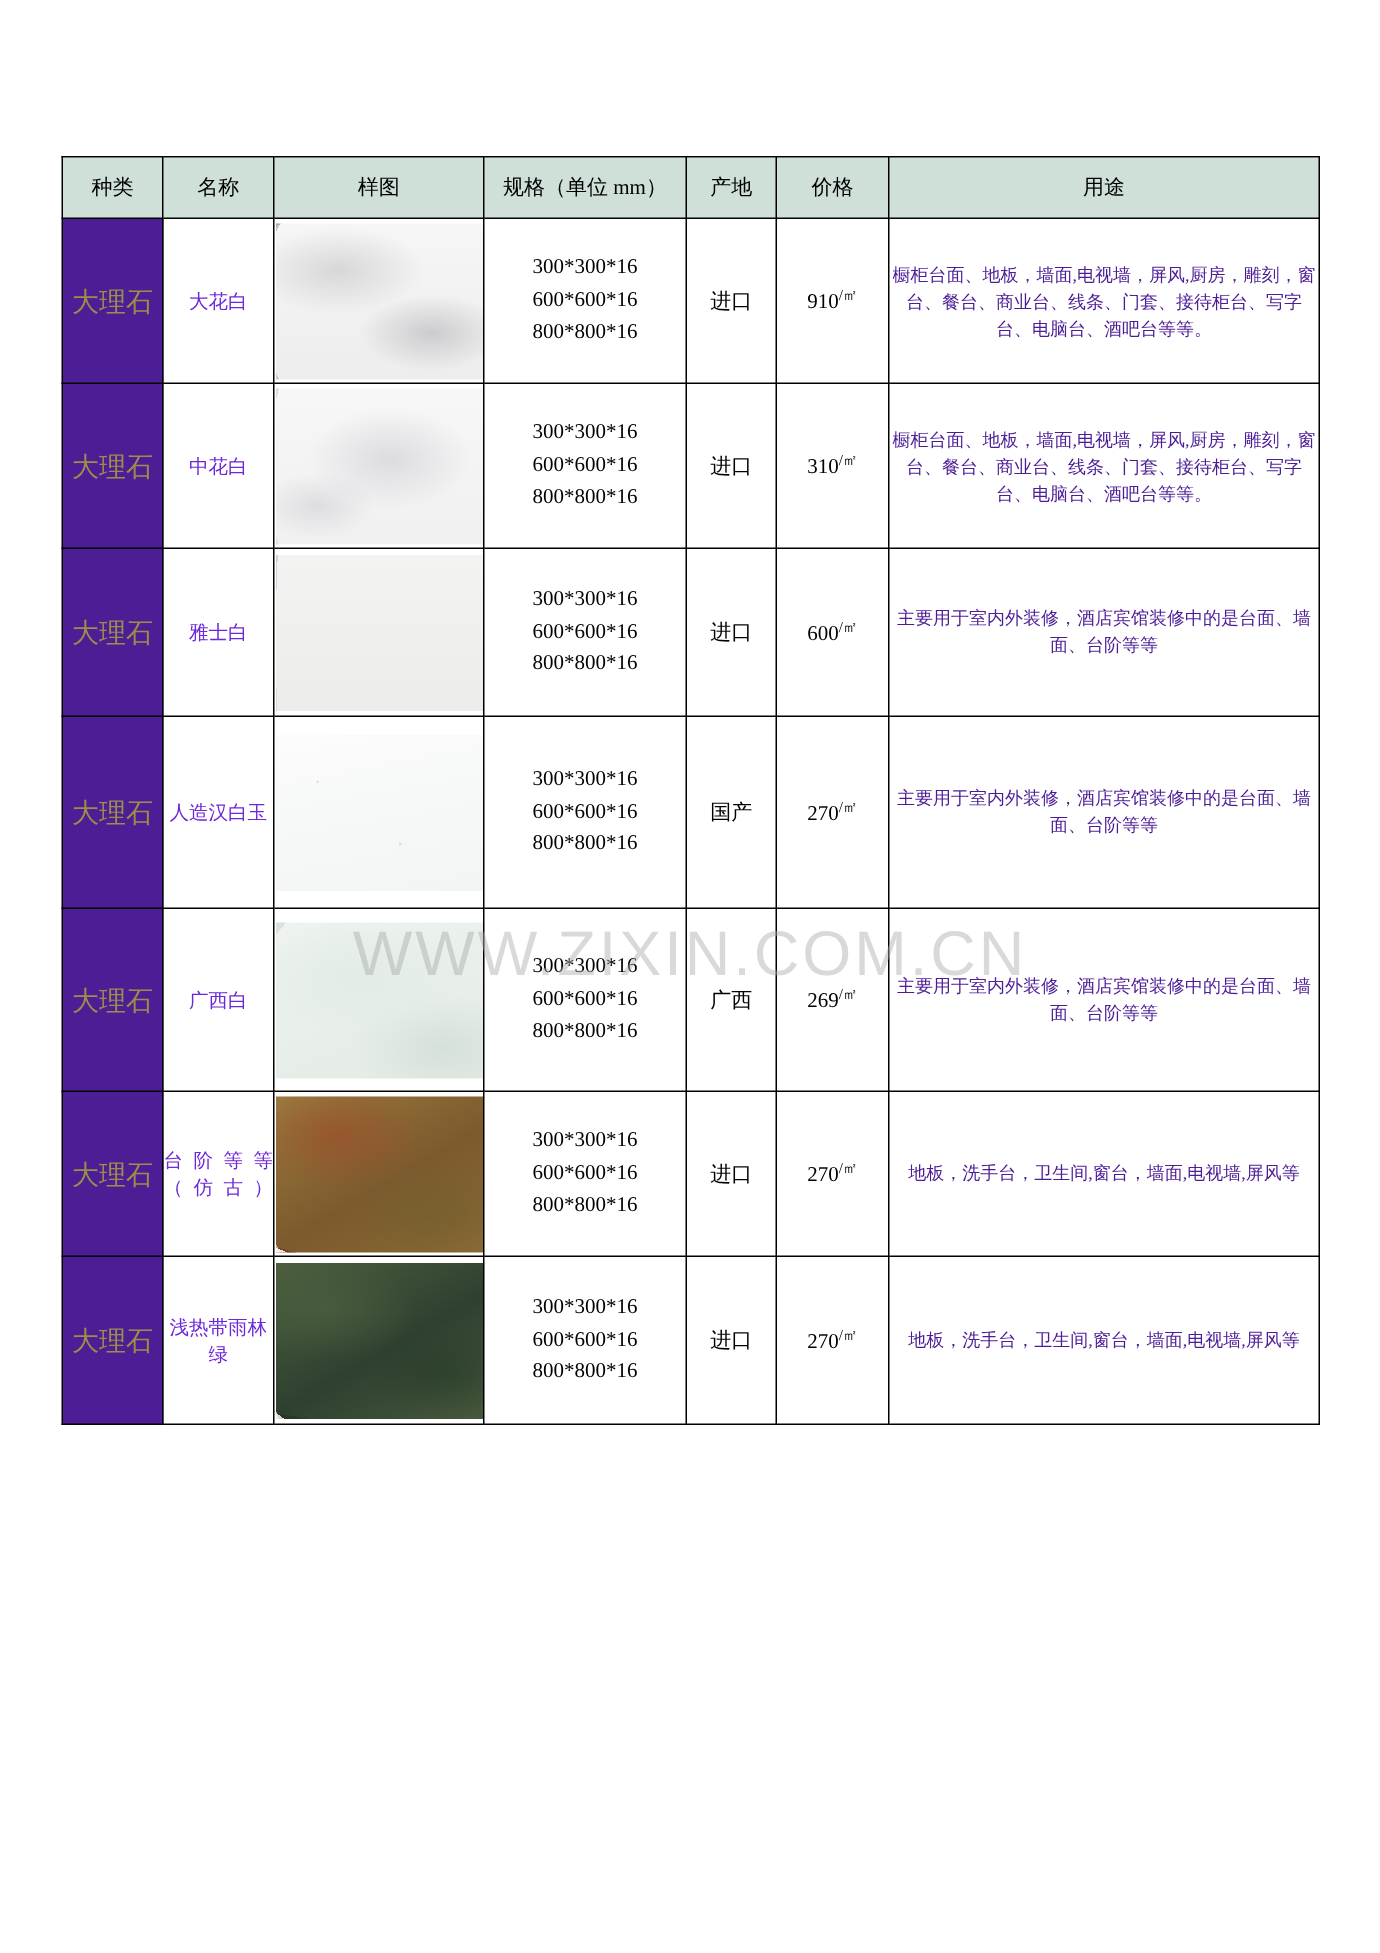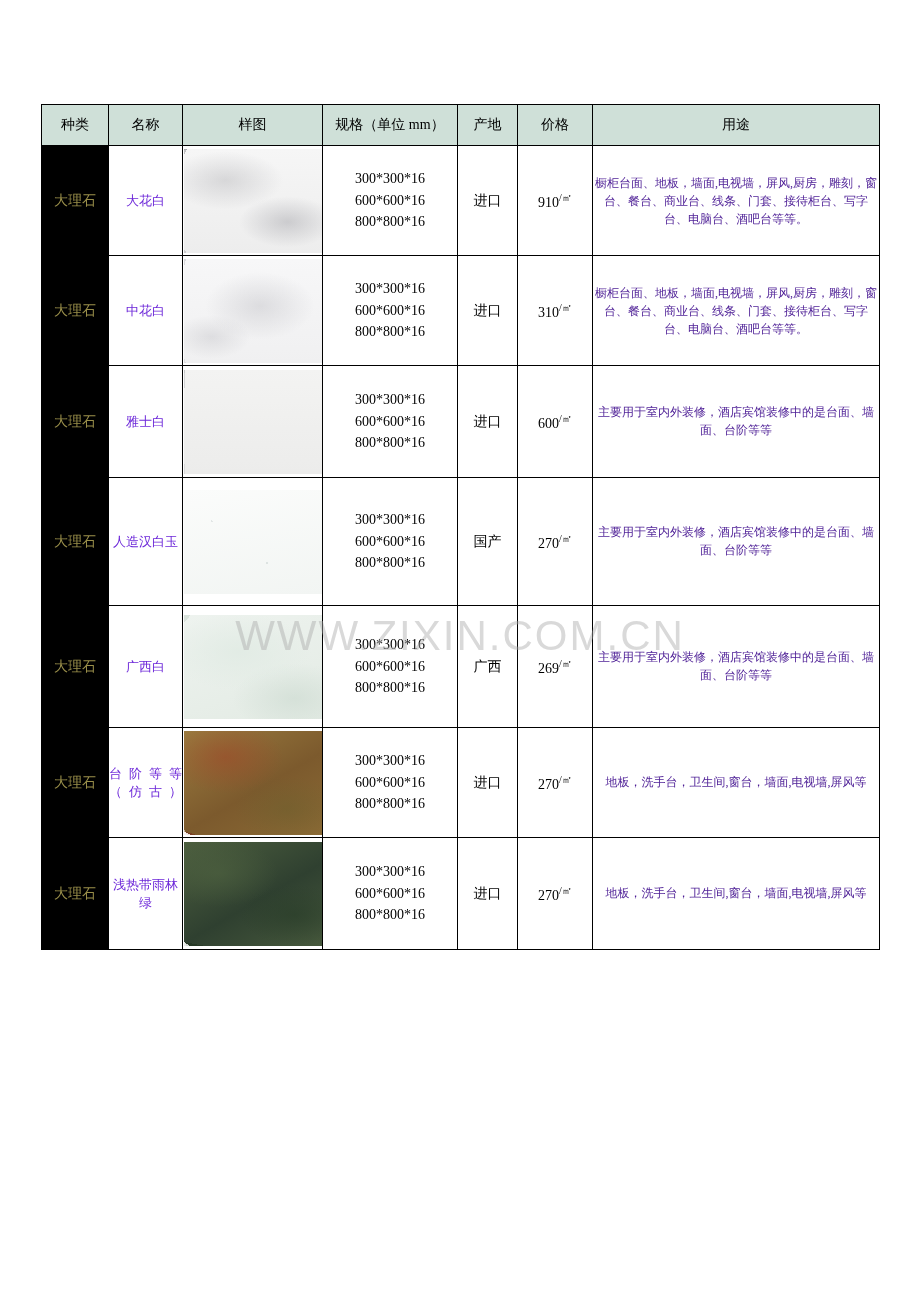--- a/index.html
+++ b/index.html
@@ -48,23 +48,23 @@
   col.c-use    { width: 287px; }
 
   thead th {
     background: #cfe0d8;
     height: 40px;
     font-size: 14px;
     color: #000;
     font-weight: normal;
   }
   td.type-cell {
-    background: #000000;
+    background: #4c1d95;
     color: #9a8f4a;
-    font-size: 14px;
+    font-size: 18px;
   }
   td.name-cell {
     font-size: 13px;
     color: #6d28d9;
     padding: 0 6px;
     line-height: 1.35;
   }
   td.name-cell.justify {
     text-align: justify;
     text-align-last: justify;

